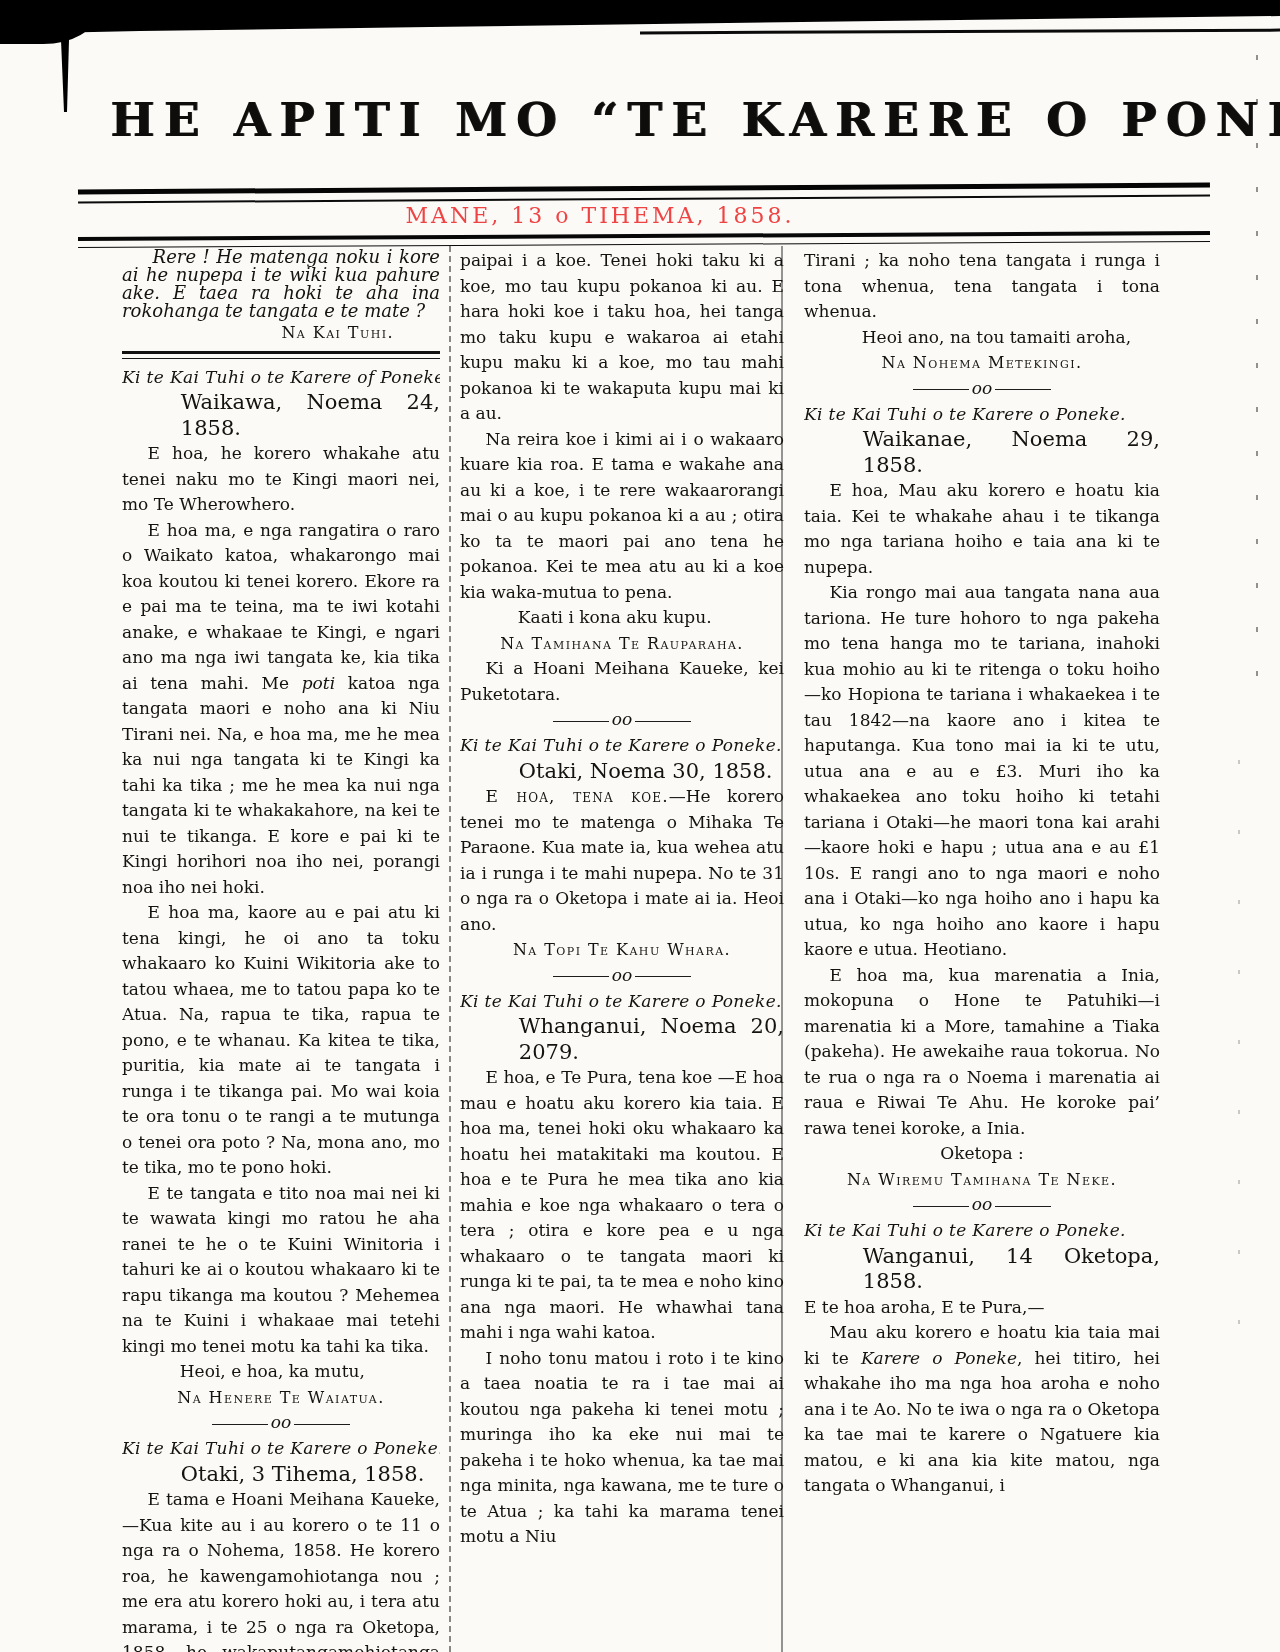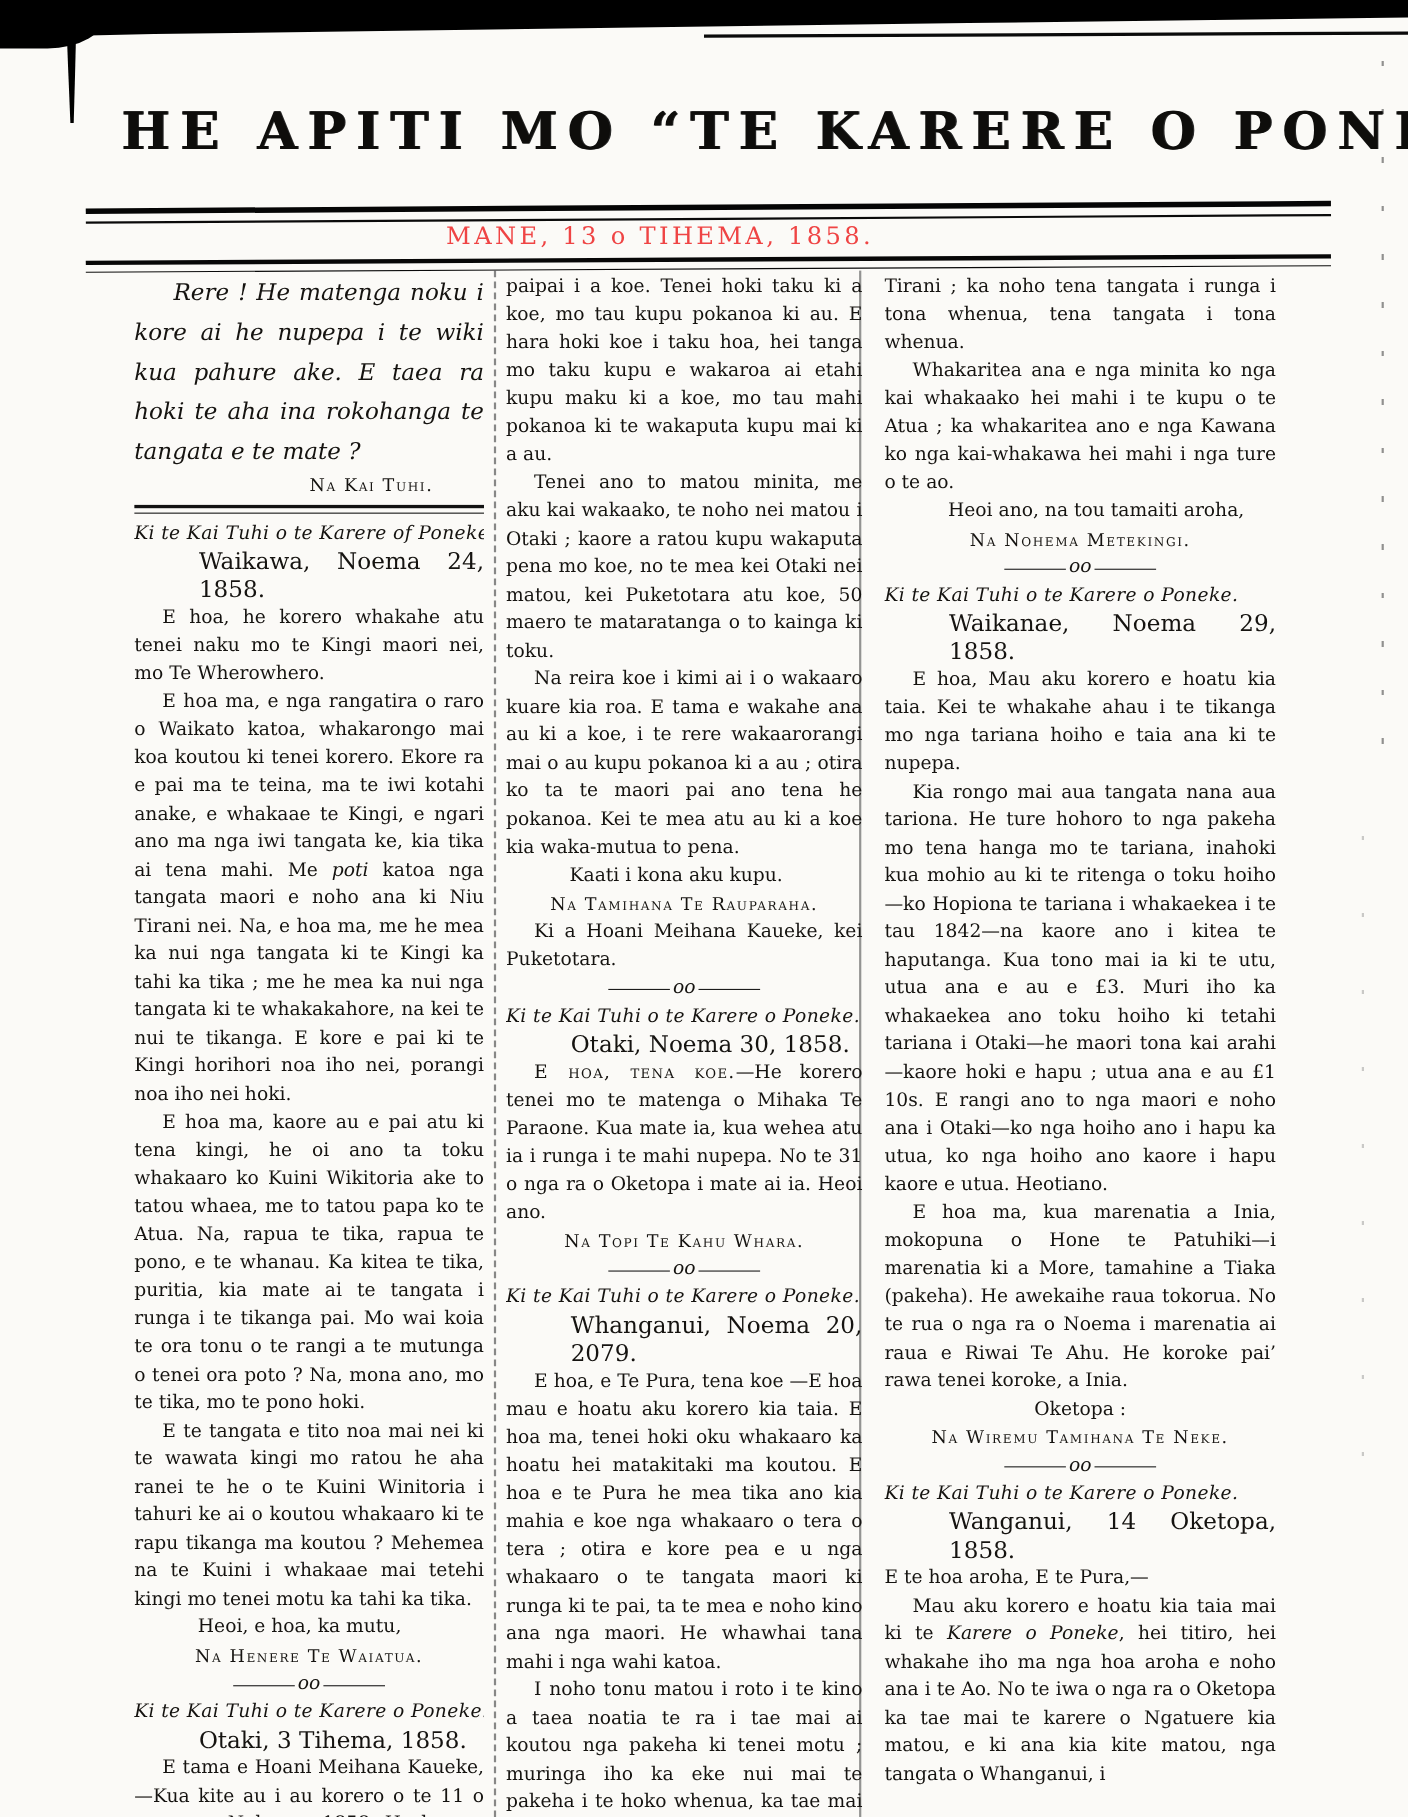--- a/index.html
+++ b/index.html
@@ -31,21 +31,21 @@
     border-top:4px solid #070707;border-bottom:1.5px solid #0a0a0a;transform:rotate(-0.3deg);}
   
   .columns{position:absolute;left:122px;top:248px;width:1060px;height:1404px;overflow:hidden;
     display:grid;grid-template-columns:318px 324px 356px;column-gap:20px;}
   .col{overflow:hidden;font-size:17px;line-height:25.5px;text-align:justify;}
   .vrule{position:absolute;top:246px;height:1406px;width:0;}
   .vr1{left:449px;border-left:2px dashed #4a4a4a;opacity:.65;}
   .vr2{left:781px;border-left:2px solid #4f4f4f;opacity:.6;}
   
   .col p{margin:0;}
-  .b-note{font-style:italic;text-indent:1.7em;font-size:21px;line-height:36px;}
+  .b-note{font-style:italic;text-indent:1.7em;font-size:18px;line-height:18px;}
   .b-para{text-indent:1.5em;}
   .b-para-flush{text-indent:0;}
   .b-closing{text-indent:3.4em;text-align:left;}
   .b-center{text-align:center;}
   .b-head{font-style:italic;font-size:17px;white-space:nowrap;text-align:left;letter-spacing:.02em;}
   .b-place{padding-left:2.8em;font-size:21px;}
   .b-sig,.b-sig-right{font-variant:small-caps;font-variant-caps:small-caps;letter-spacing:.09em;
     font-size:16px;text-align:center;}
   .b-sig-right{text-align:right;padding-right:46px;}
   .sc-lead{font-variant:small-caps;font-variant-caps:small-caps;letter-spacing:.07em;margin-top:12px;}
@@ -88,21 +88,20 @@
         <span class="dash"></span>
         <i>oo</i>
         <span class="dash"></span>
       </div>
       <p class="b-head">Ki te Kai Tuhi o te Karere o Poneke.</p>
       <p class="b-place">Otaki, 3 Tihema, 1858.</p>
       <p class="b-para">E tama e Hoani Meihana Kaueke, —Kua kite au i au korero o te 11 o nga ra o Nohema, 1858. He korero roa, he kawengamohiotanga nou ; me era atu korero hoki au, i tera atu marama, i te 25 o nga ra Oketopa, 1858, he wakaputangamohiotanga nau, he waka-</p>
     </div>
   <div class="col">
       <p class="b-para-flush">paipai i a koe.  Tenei hoki taku ki a koe, mo tau kupu pokanoa ki au.  E hara hoki koe i taku hoa, hei tanga mo taku kupu e wakaroa ai etahi kupu maku ki a koe, mo tau mahi pokanoa ki te wakaputa kupu mai ki a au.</p>
-      <p class="b-para">Tenei ano to matou minita, me aku kai wakaako, te noho nei matou i Otaki ; kaore a ratou kupu wakaputa pena mo koe, no te mea kei Otaki nei matou, kei Puketotara atu koe, 50 maero te mataratanga o to kainga ki toku.</p>
       <p class="b-para">Na reira koe i kimi ai i o wakaaro kuare kia roa.  E tama e wakahe ana au ki a koe, i te rere wakaarorangi mai o au kupu pokanoa ki a au ; otira ko ta te maori pai ano tena he pokanoa. Kei te mea atu au ki a koe kia waka-mutua to pena.</p>
       <p class="b-closing">Kaati i kona aku kupu.</p>
       <p class="b-sig">Na Tamihana Te Rauparaha.</p>
       <p class="b-para">Ki a Hoani Meihana Kaueke, kei Puketotara.</p>
       <div class="sep">
         <span class="dash"></span>
         <i>oo</i>
         <span class="dash"></span>
       </div>
       <p class="b-head">Ki te Kai Tuhi o te Karere o Poneke.</p>
@@ -114,21 +113,20 @@
         <i>oo</i>
         <span class="dash"></span>
       </div>
       <p class="b-head">Ki te Kai Tuhi o te Karere o Poneke.</p>
       <p class="b-place">Whanganui, Noema 20, 2079.</p>
       <p class="b-para">E hoa, e Te Pura, tena koe —E hoa mau e hoatu aku korero kia taia. E hoa ma, tenei hoki oku whakaaro ka hoatu hei matakitaki ma koutou. E hoa e te Pura he mea tika ano kia mahia e koe nga whakaaro o tera o tera ; otira e kore pea e u nga whakaaro o te tangata maori ki runga ki te pai, ta te mea e noho kino ana nga maori.  He whawhai tana mahi i nga wahi katoa.</p>
       <p class="b-para">I noho tonu matou i roto i te kino a taea noatia te ra i tae mai ai koutou nga pakeha ki tenei motu ; muringa iho ka eke nui mai te pakeha i te hoko whenua, ka tae mai nga minita, nga kawana, me te ture o te Atua ; ka tahi ka marama tenei motu a Niu</p>
     </div>
   <div class="col">
       <p class="b-para-flush">Tirani ; ka noho tena tangata i runga i tona whenua, tena tangata i tona whenua.</p>
-      <p class="b-para">Whakaritea ana e nga minita ko nga kai whakaako hei mahi i te kupu o te Atua ; ka whakaritea ano e nga Kawana ko nga kai-whakawa hei mahi i nga ture o te ao.</p>
       <p class="b-closing">Heoi ano, na tou tamaiti aroha,</p>
       <p class="b-sig">Na Nohema Metekingi.</p>
       <div class="sep">
         <span class="dash"></span>
         <i>oo</i>
         <span class="dash"></span>
       </div>
       <p class="b-head">Ki te Kai Tuhi o te Karere o Poneke.</p>
       <p class="b-place">Waikanae, Noema 29, 1858.</p>
       <p class="b-para">E hoa, Mau aku korero e hoatu kia taia.  Kei te whakahe ahau i te tikanga mo nga tariana hoiho e taia ana ki te nupepa.</p>

